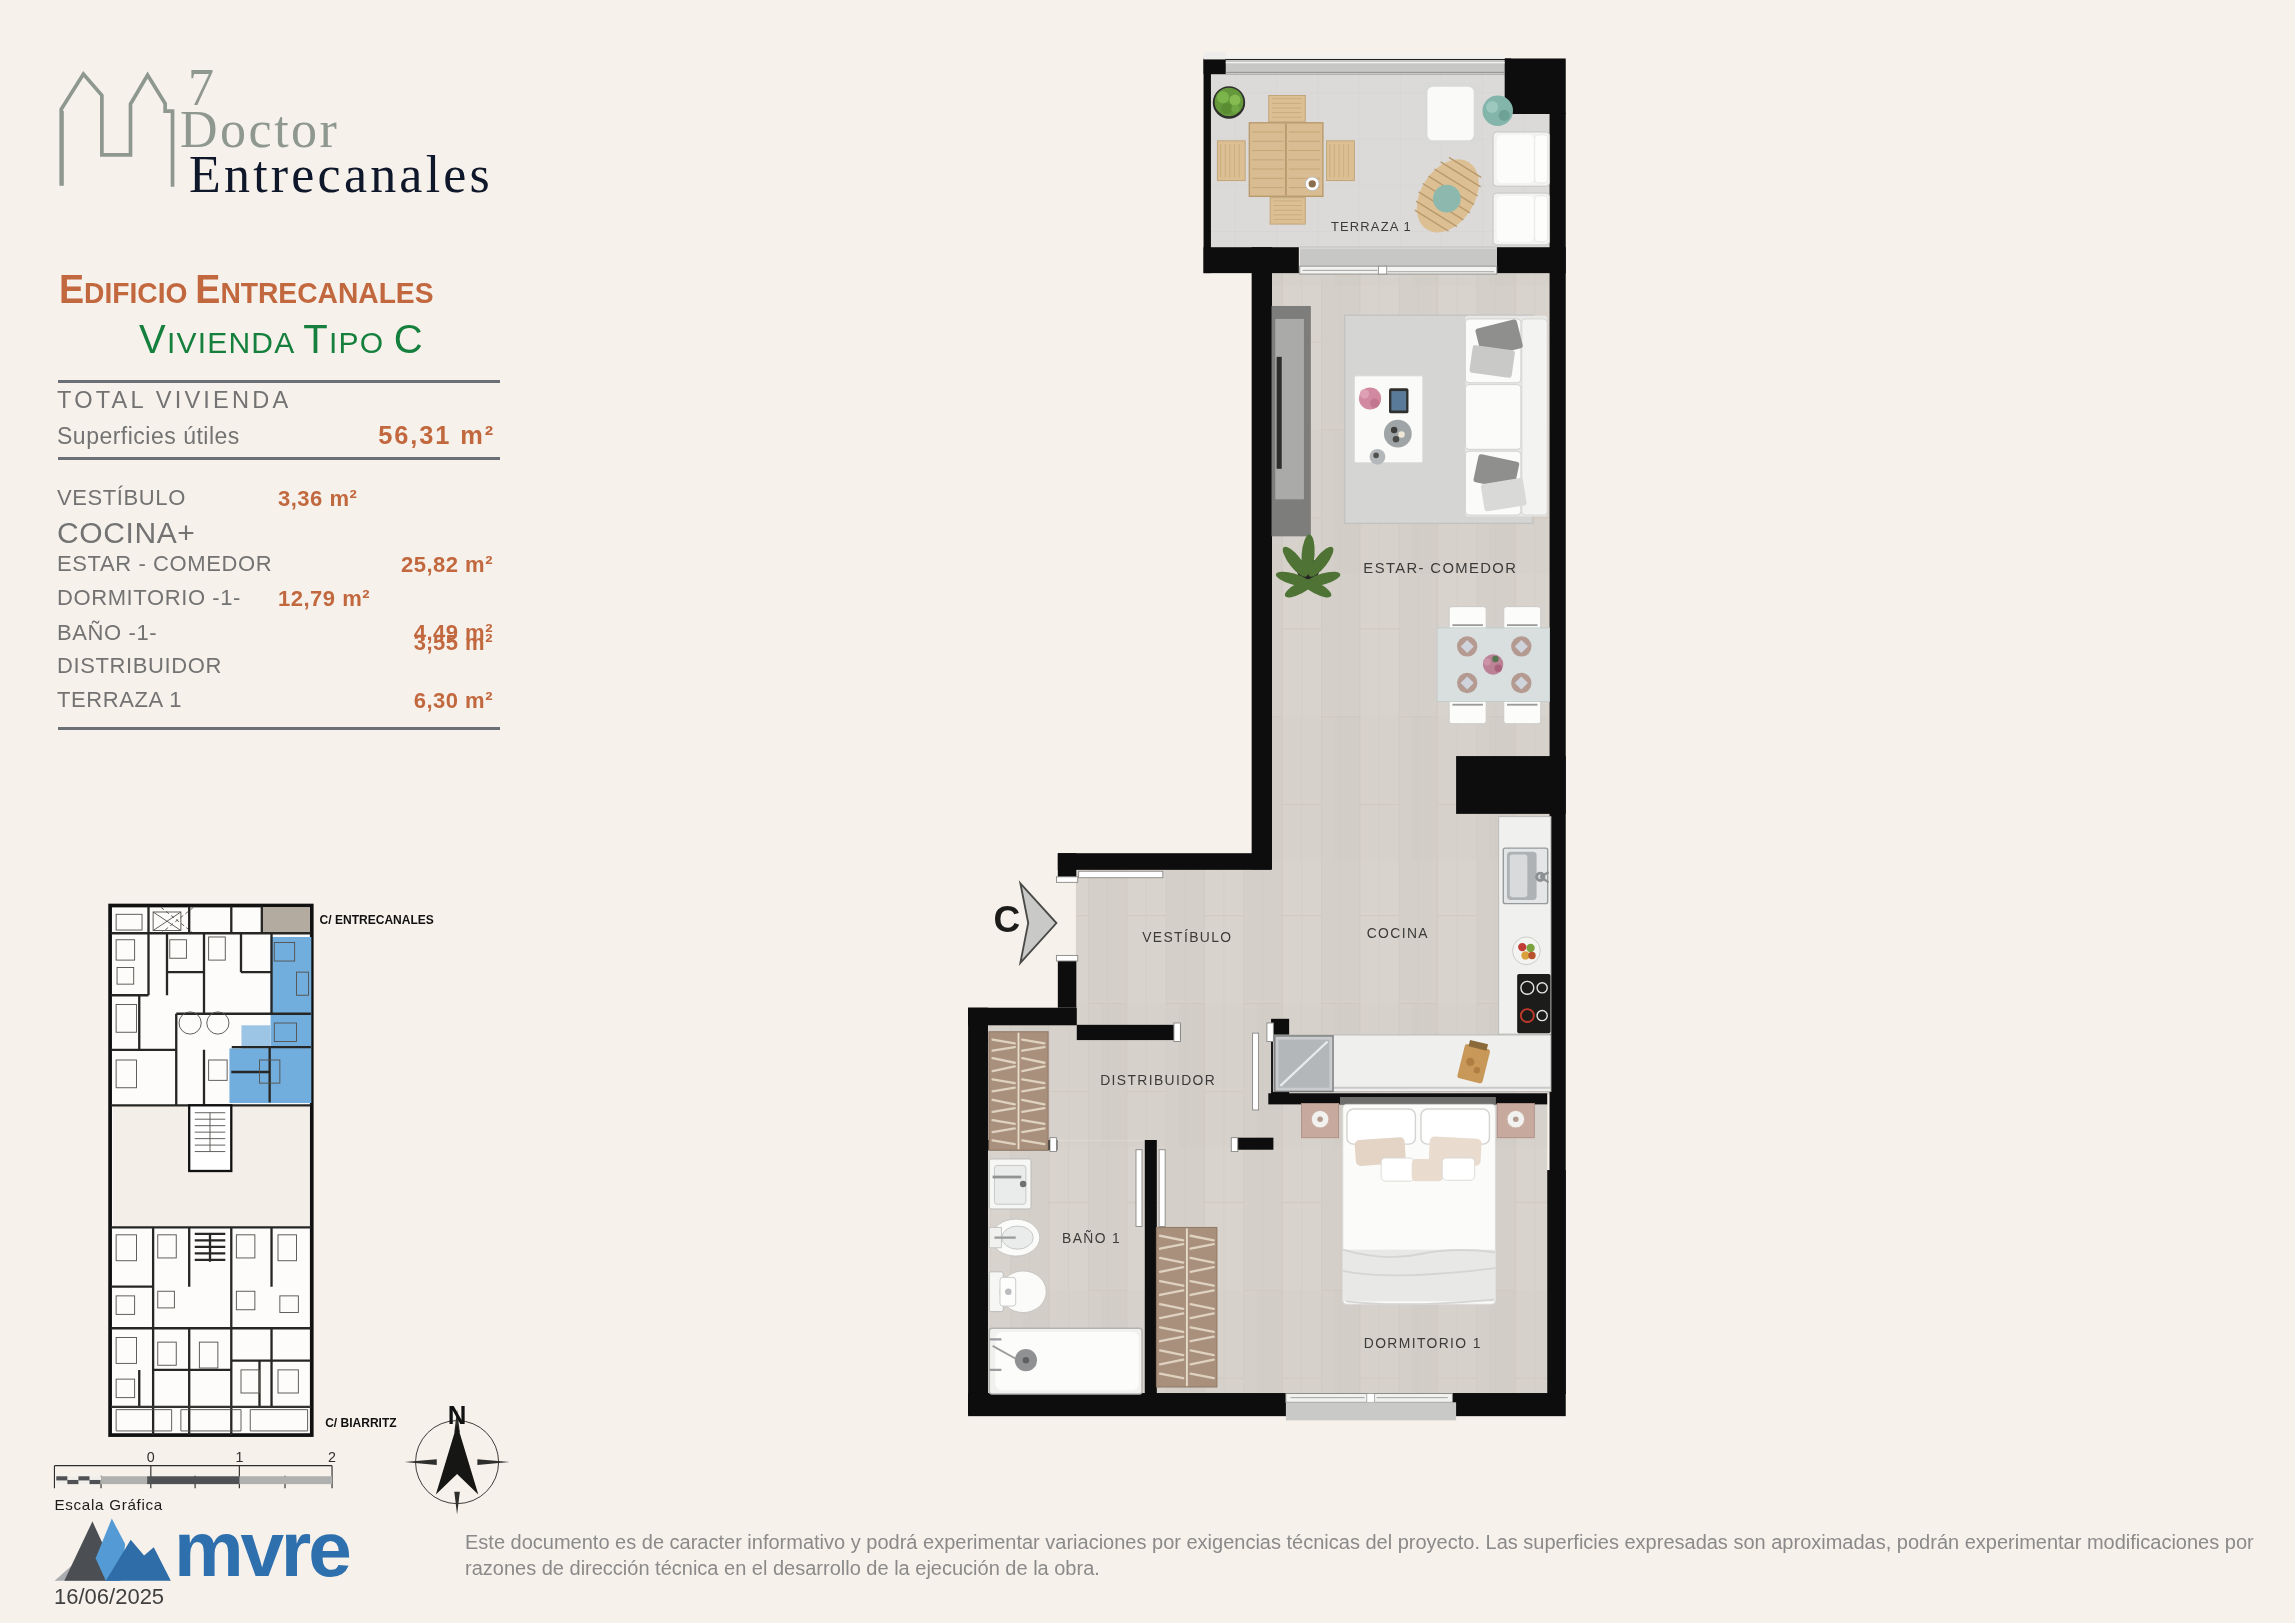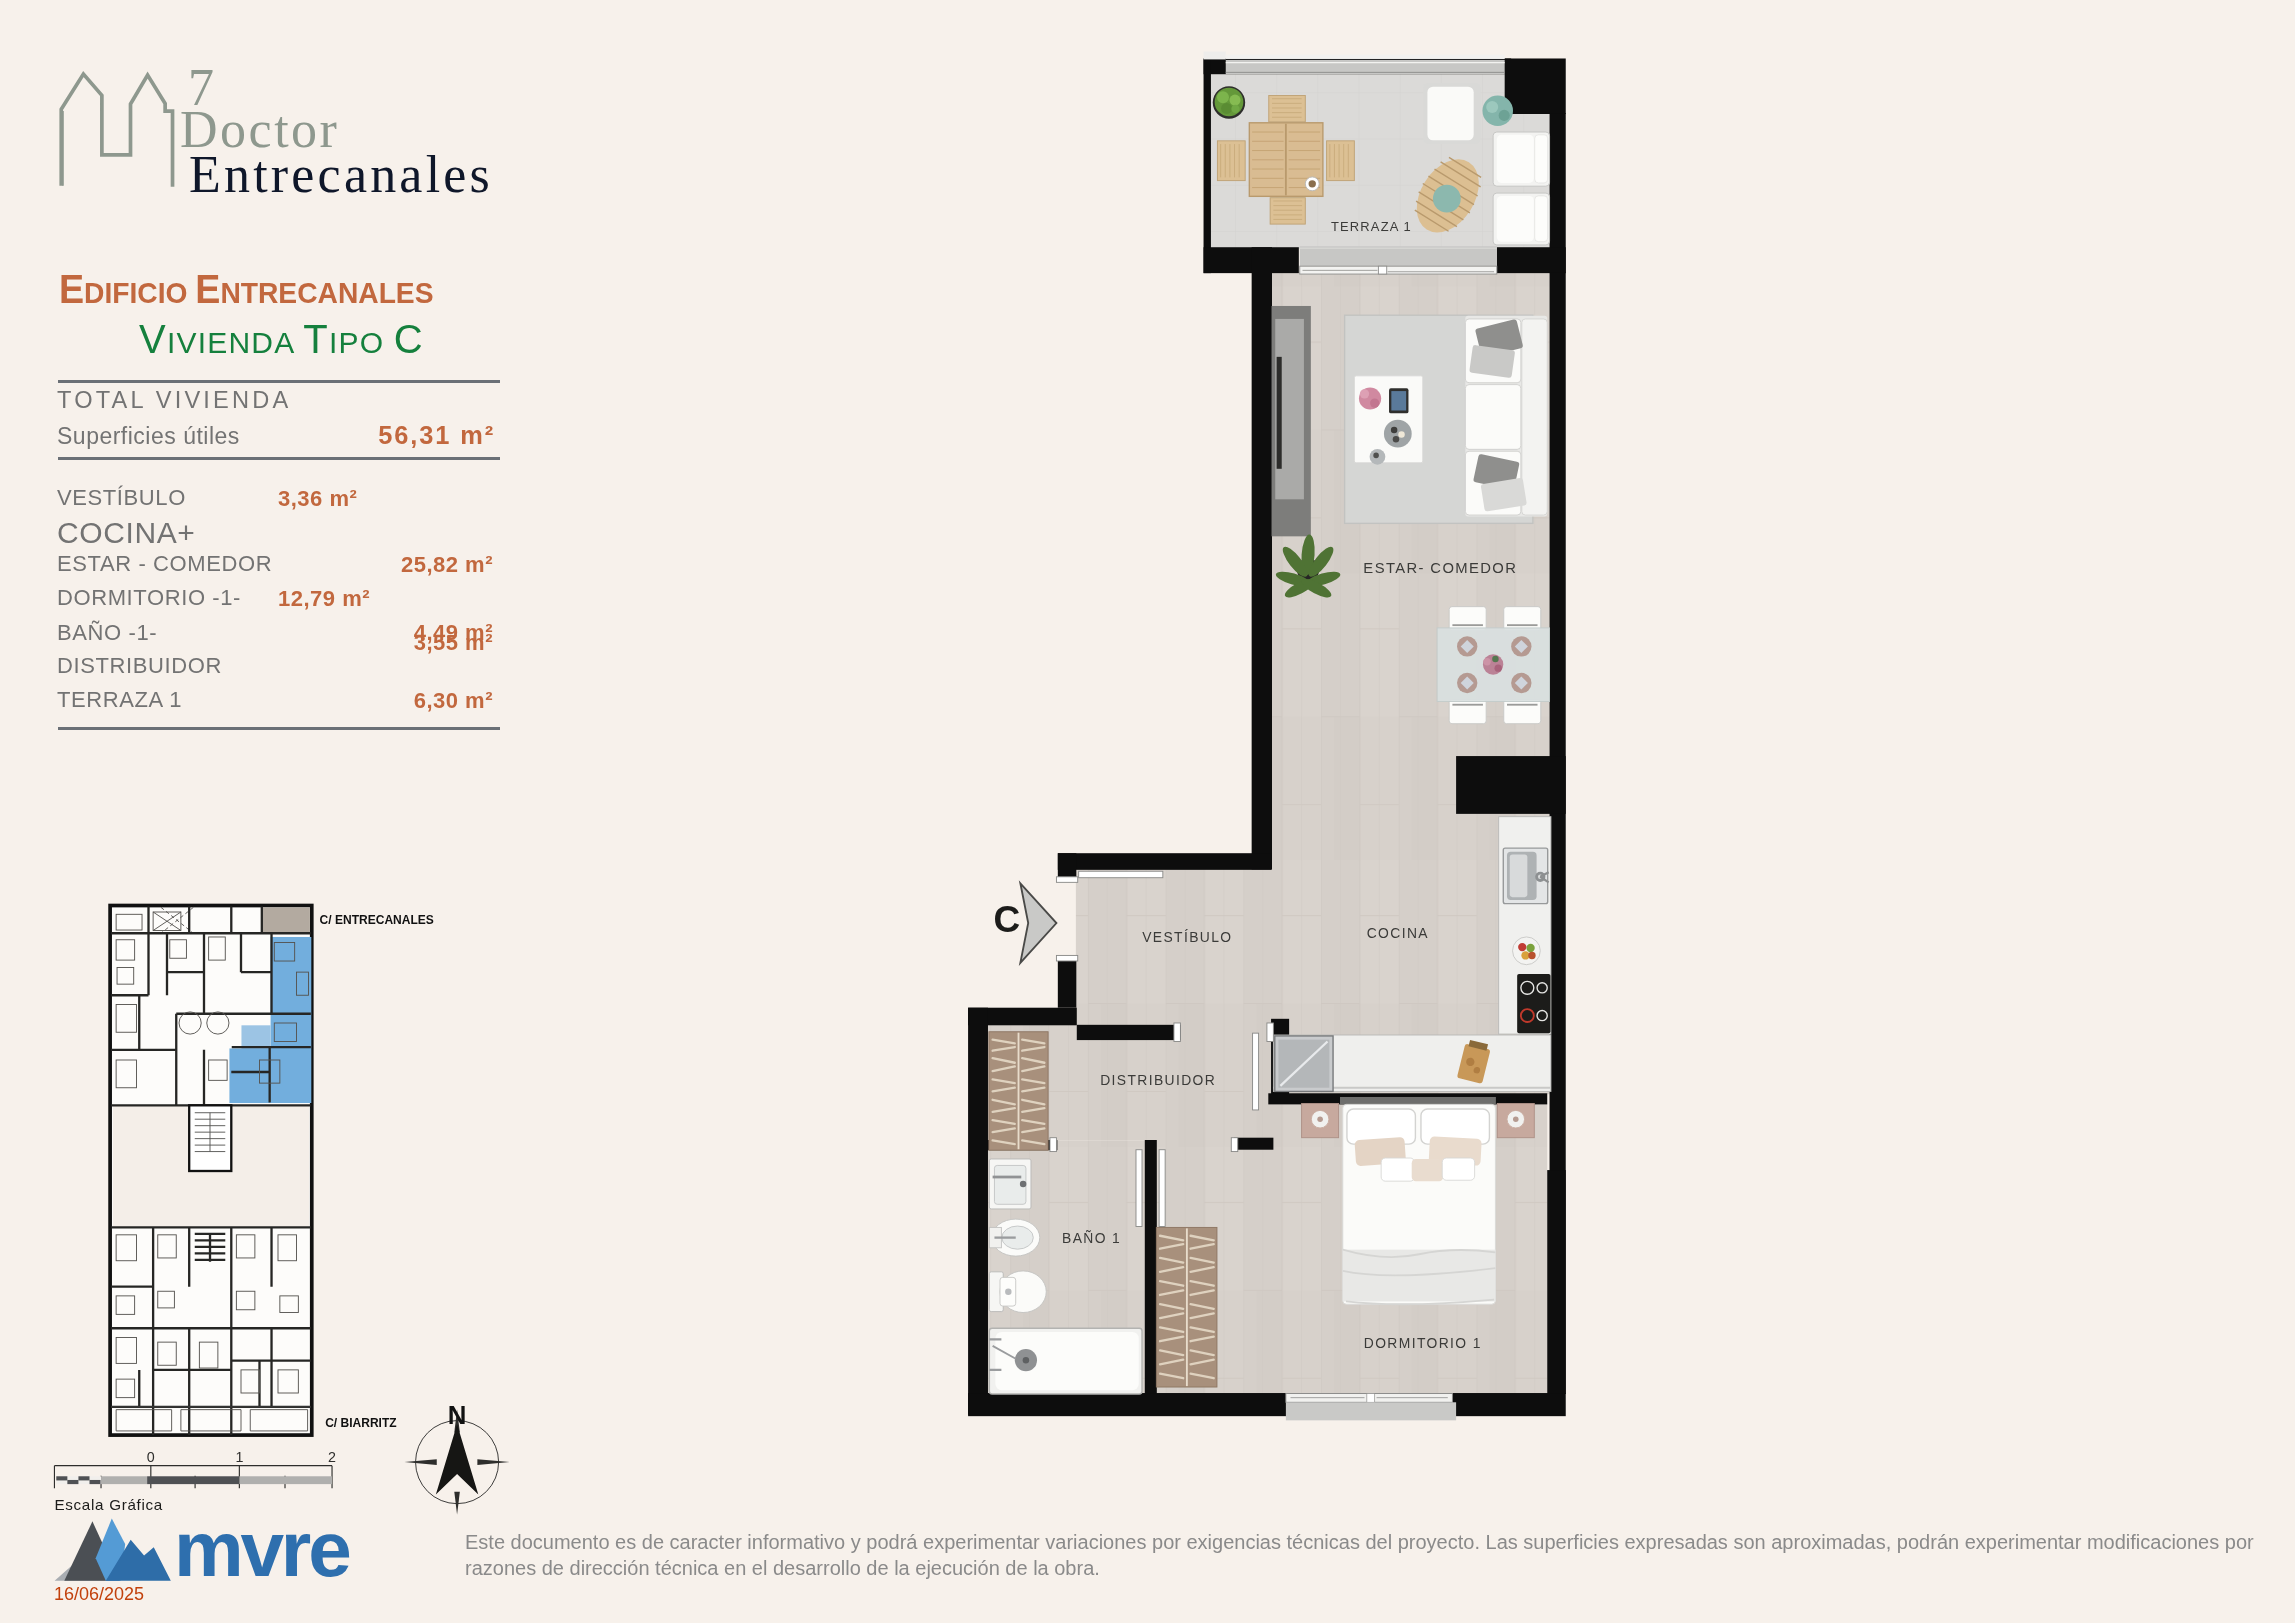--- a/index.html
+++ b/index.html
@@ -166,21 +166,21 @@
 </svg>
 
 <svg class="abs" style="left:46px;top:1508px;" width="352" height="83" viewBox="100 3260 760 180">
   <polygon points="117,3418 163,3377 240,3418" fill="#a9adb2"></polygon>
   <polygon points="138,3418 199,3289 258,3418" fill="#4b4f54"></polygon>
   <polygon points="206,3369 241,3283 270,3338 260,3418 228,3418" fill="#549bd5"></polygon>
   <polygon points="228,3418 282,3329 311,3363 332,3345 369,3418" fill="#2e6da8"></polygon>
   <text x="376" y="3407" font-size="170" font-weight="bold" fill="#2e6fae" font-family="Liberation Sans, sans-serif" letter-spacing="-7">mvre</text>
 </svg>
 
-<div class="abs" style="left:54px;top:1584px;font-size:18px;color:#c2410c;">16/06/2025</div>
+<div class="abs" style="left:54px;top:1584px;font-size:22px;color:#404040;">16/06/2025</div>
 
 <div class="abs" style="left:465px;top:1529px;width:1851px;font-size:20px;color:#8a8a8a;line-height:1.3;white-space:nowrap;">Este documento es de caracter informativo y podrá experimentar variaciones por exigencias técnicas del proyecto. Las superficies expresadas son aproximadas, podrán experimentar modificaciones por<br>razones de dirección técnica en el desarrollo de la ejecución de la obra.</div>
 
 <svg class="abs" style="left:925px;top:46px;" width="694" height="1434" viewBox="2000 100 1500 3100">
   <defs>
     <pattern id="wood" width="168" height="620" patternUnits="userSpaceOnUse">
       <rect width="168" height="620" fill="#d7d1cb"></rect>
       <rect x="0" width="84" height="620" fill="#d5cfc9"></rect>
       <rect x="84" y="0" width="84" height="310" fill="#d9d3cd"></rect>
       <rect x="28" y="310" width="56" height="310" fill="#d3cdc7"></rect>

